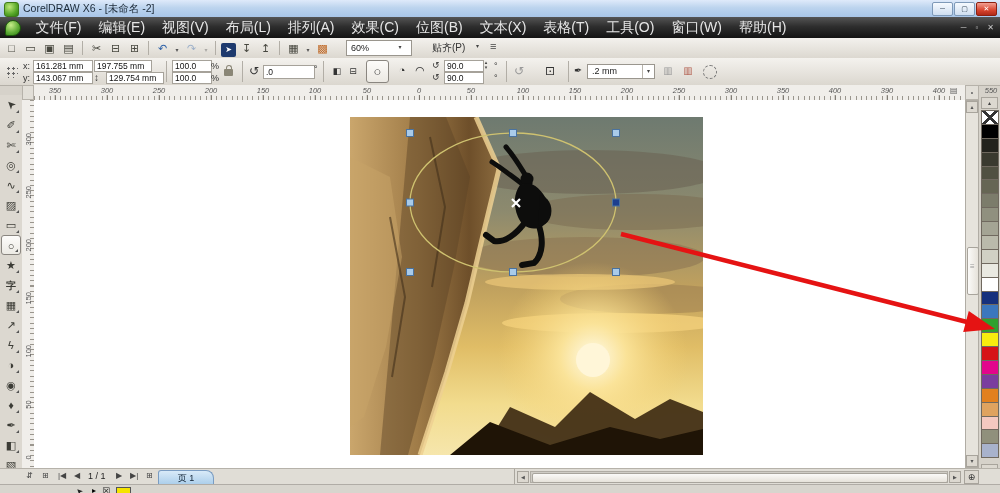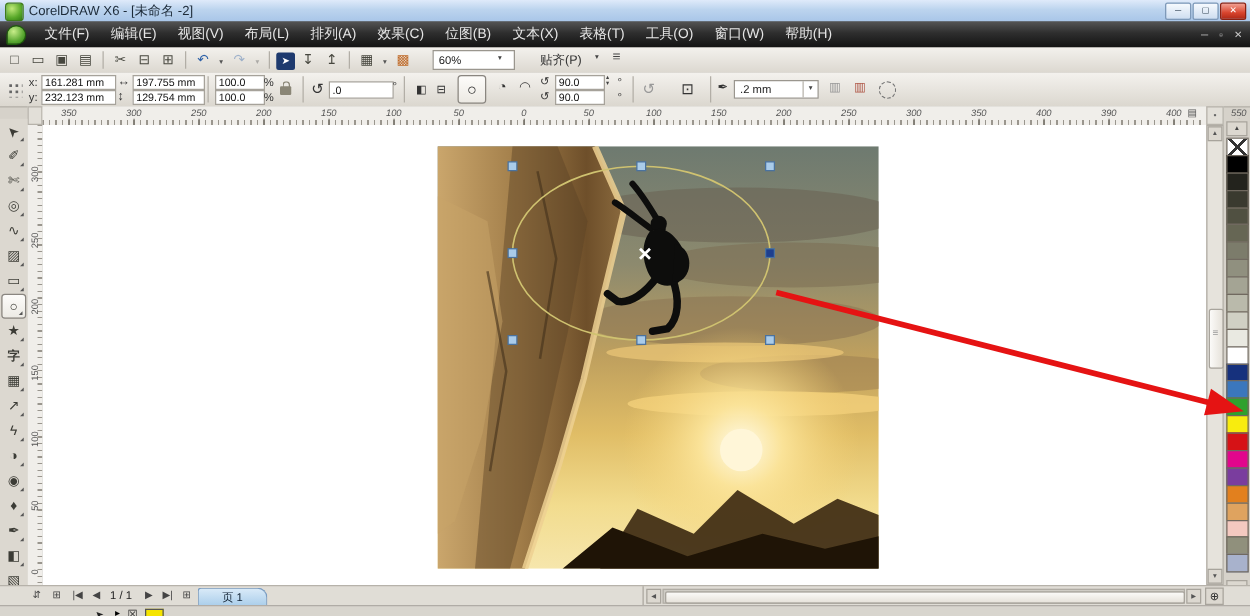--- a/index.html
+++ b/index.html
@@ -15,21 +15,21 @@
   .window-controls{position:absolute;right:3px;top:2px;display:flex;gap:1px;}
   .wbtn{width:19px;height:12px;font-size:7px;line-height:12px;text-align:center;color:#274;
     background:linear-gradient(#f6fafe,#cfdef0);border:1px solid #7e99b8;border-radius:2px;color:#345;}
   .wbtn.close{background:linear-gradient(#f2a093,#d8442e 60%,#b02a18);color:#fff;border-color:#8d2011;}
   
   .menubar{position:absolute;left:0;top:17px;width:1000px;height:21px;
     background:linear-gradient(#555,#2e2e2e 45%,#131313);display:flex;align-items:center;}
   .menu-logo{width:14px;height:14px;margin:0 6px 0 5px;border-radius:50% 50% 50% 2px;
     background:radial-gradient(circle at 35% 30%,#c8ee8a,#5aA832 60%,#2e7a14);border:1px solid #1e5a0c;}
   .menu-items{display:flex;height:100%;align-items:center;}
-  .mi{color:#e6e6e6;font-size:11px;padding:0 8.5px;line-height:21px;white-space:nowrap;}
+  .mi{color:#e6e6e6;font-size:14px;padding:0 8.5px;line-height:21px;white-space:nowrap;}
   .doc-controls{position:absolute;right:6px;top:0;height:21px;display:flex;gap:9px;align-items:center;}
   .dbtn{color:#c8c8c8;font-size:8px;}
   
   .toolbar{position:absolute;left:0;top:38px;width:1000px;height:20px;
     background:linear-gradient(#f3f1ed,#dcd8d0);border-bottom:1px solid #b6b2aa;}
   .tbtn{position:relative;display:inline-block;width:17px;height:18px;margin:1px 1px 0 1px;
     text-align:center;line-height:18px;font-size:11px;color:#47473f;}
   .tbtn.caret{width:8px;font-size:6px;color:#555;}
   .tbtn.blue{color:#2f62a8;} .tbtn.dim{opacity:.4;}
   .tbtn.navy{background:#1e3a6e;color:#fff;font-size:8px;width:15px;height:14px;line-height:14px;margin-top:3px;border-radius:2px;}
@@ -173,23 +173,23 @@
     <div class="snap" data-name="snap-to-button">贴齐(P)</div>
     <div class="snap-caret" data-name="snap-caret-icon">▾</div>
     <div class="opt-btn" data-name="options-button">≡</div>
   </div>
 
   <div class="propbar" data-name="property-bar">
     <div class="posgrid" data-name="object-position-grid-icon"></div>
     <span class="plab" style="left:23px;top:3px" data-name="x-label">x:</span>
     <div class="in" style="left:33px;top:2px;width:54px" data-name="x-position-field">161.281 mm</div>
     <span class="plab" style="left:23px;top:15px" data-name="y-label">y:</span>
-    <div class="in" style="left:33px;top:14px;width:54px" data-name="y-position-field">232.123 mm</div>
+    <div class="in" style="left:33px;top:14px;width:54px" data-name="y-position-field">143.067 mm</div>
     <span class="pico" style="left:94px;top:2px" data-name="object-width-icon">↔</span>
-    <div class="in" style="left:106px;top:2px;width:52px" data-name="object-width-field">197.755 mm</div>
+    <div class="in" style="left:94px;top:2px;width:52px" data-name="object-width-field">197.755 mm</div>
     <span class="pico" style="left:94px;top:14px" data-name="object-height-icon">↕</span>
     <div class="in" style="left:106px;top:14px;width:52px" data-name="object-height-field">129.754 mm</div>
     <div class="psep" style="left:166px" data-name="separator"></div>
     <div class="in" style="left:172px;top:2px;width:34px" data-name="scale-x-field">100.0</div>
     <span class="plab" style="left:211px;top:3px" data-name="percent-label">%</span>
     <div class="in" style="left:172px;top:14px;width:34px" data-name="scale-y-field">100.0</div>
     <span class="plab" style="left:211px;top:15px" data-name="percent-label">%</span>
     <div class="lock" data-name="lock-ratio-button"></div>
     <div class="psep" style="left:242px" data-name="separator"></div>
     <span class="pico" style="left:249px;top:6px;font-size:12px" data-name="rotate-icon">↺</span>

